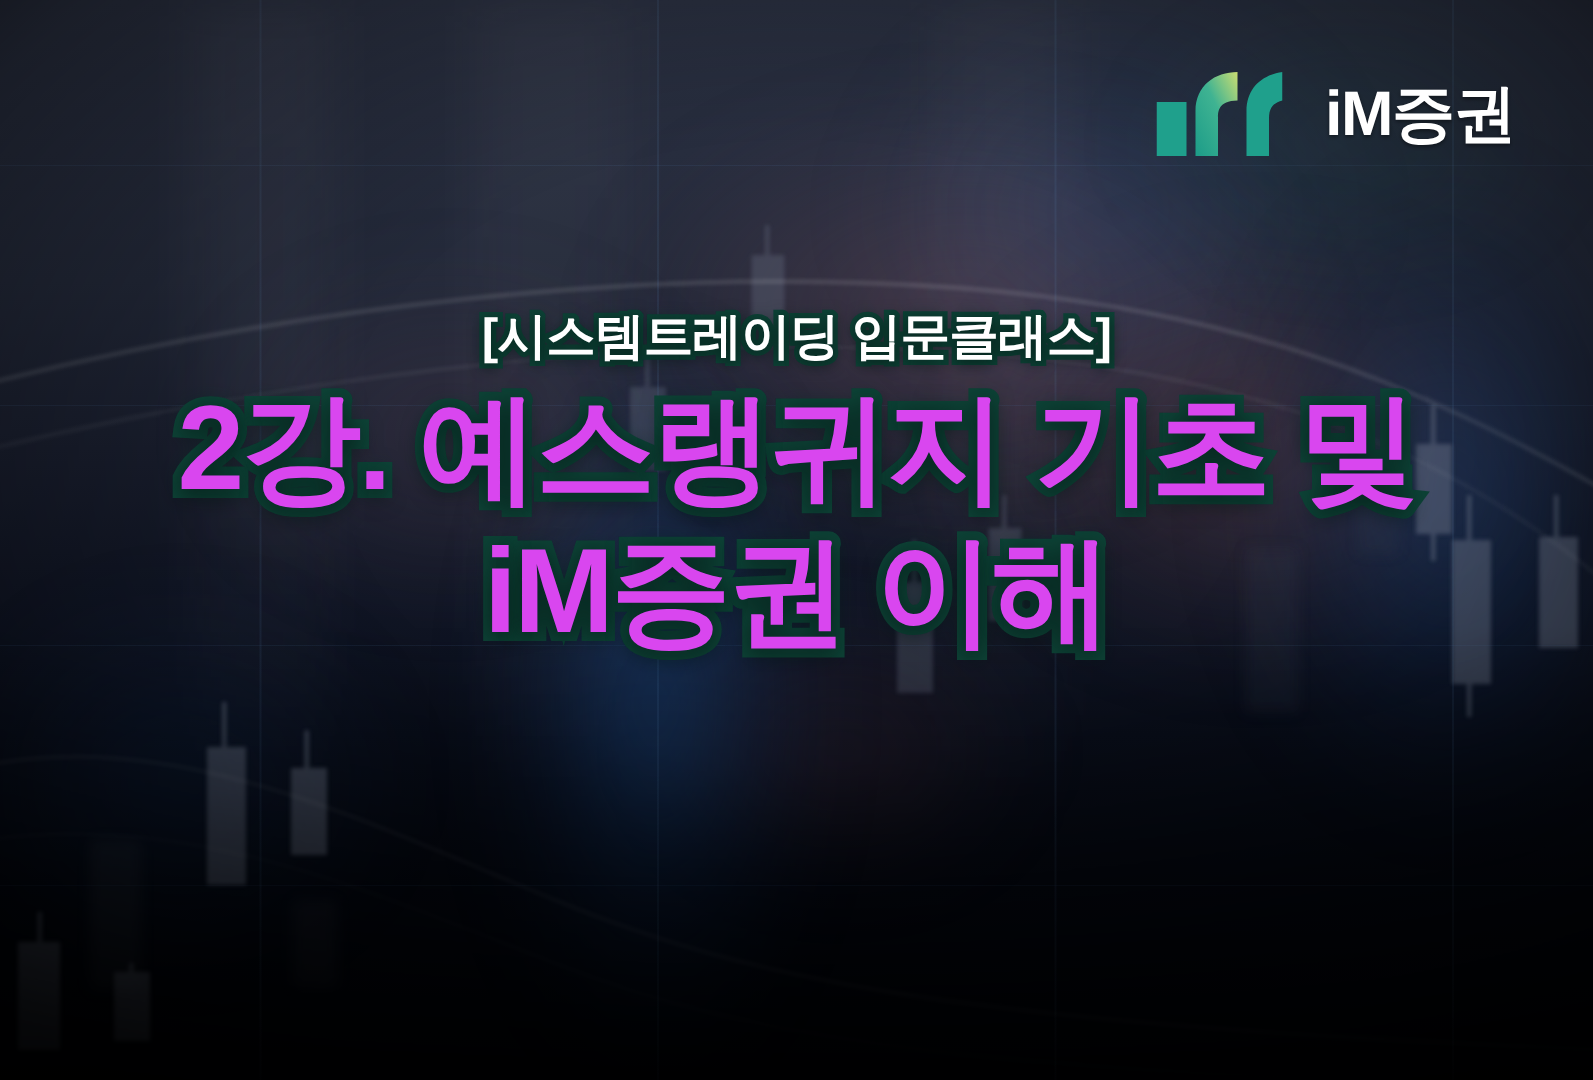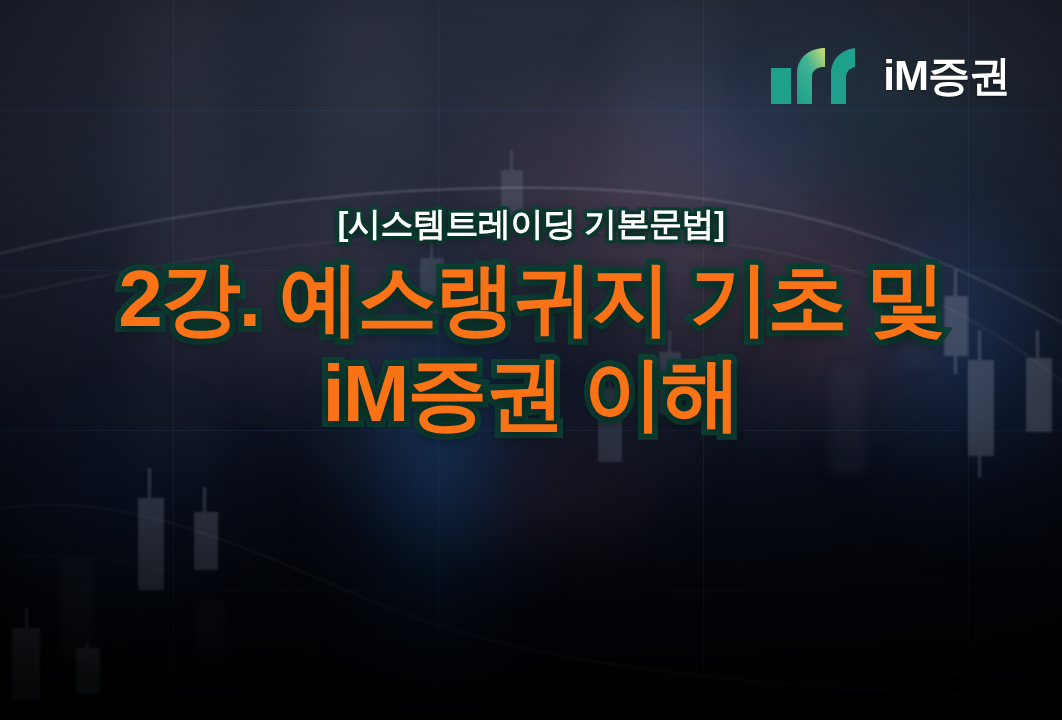--- a/index.html
+++ b/index.html
@@ -165,21 +165,21 @@
     margin: 0 0 10px 0;
     -webkit-text-stroke: 7px #0e4337;
     paint-order: stroke fill;
     text-shadow:
       0 0 10px rgba(9,45,37,0.85),
       0 3px 9px rgba(0,0,0,0.55);
   }
 
   .headline {
     display: block;
-    color: #f97316;
+    color: #d946ef;
     font-size: 80px;
     font-weight: 700;
     letter-spacing: -2px;
     line-height: 1.18;
     margin: 0;
     -webkit-text-stroke: 12px #0e4337;
     paint-order: stroke fill;
     text-shadow:
       0 0 14px rgba(9,45,37,0.8),
       0 5px 14px rgba(0,0,0,0.5);
@@ -283,20 +283,20 @@
       <rect x="0" y="20" width="20" height="36" fill="#1FA08C"></rect>
 
       <path d="M26 56 L26 26 C26 9 39 0 54 0 L54 19 C41 19 41 27 41 30 L41 56 Z" fill="url(#markGrad)"></path>
 
       <path d="M60 56 L60 26 C60 11 70 2 84 0 L84 19 C76 21 75 26 75 31 L75 56 Z" fill="#1FA08C"></path>
     </svg>
     <span class="logo-word">iM증권</span>
   </div>
 
   <div class="titleblock">
-    <span class="eyebrow">[시스템트레이딩 기본문법]</span>
+    <span class="eyebrow">[시스템트레이딩 입문클래스]</span>
     <h1 class="headline">
       <span class="hl-line">2강. 예스랭귀지 기초 및</span>
       <span class="hl-line">iM증권 이해</span>
     </h1>
   </div>
 
 </div>
 
 </body></html>

